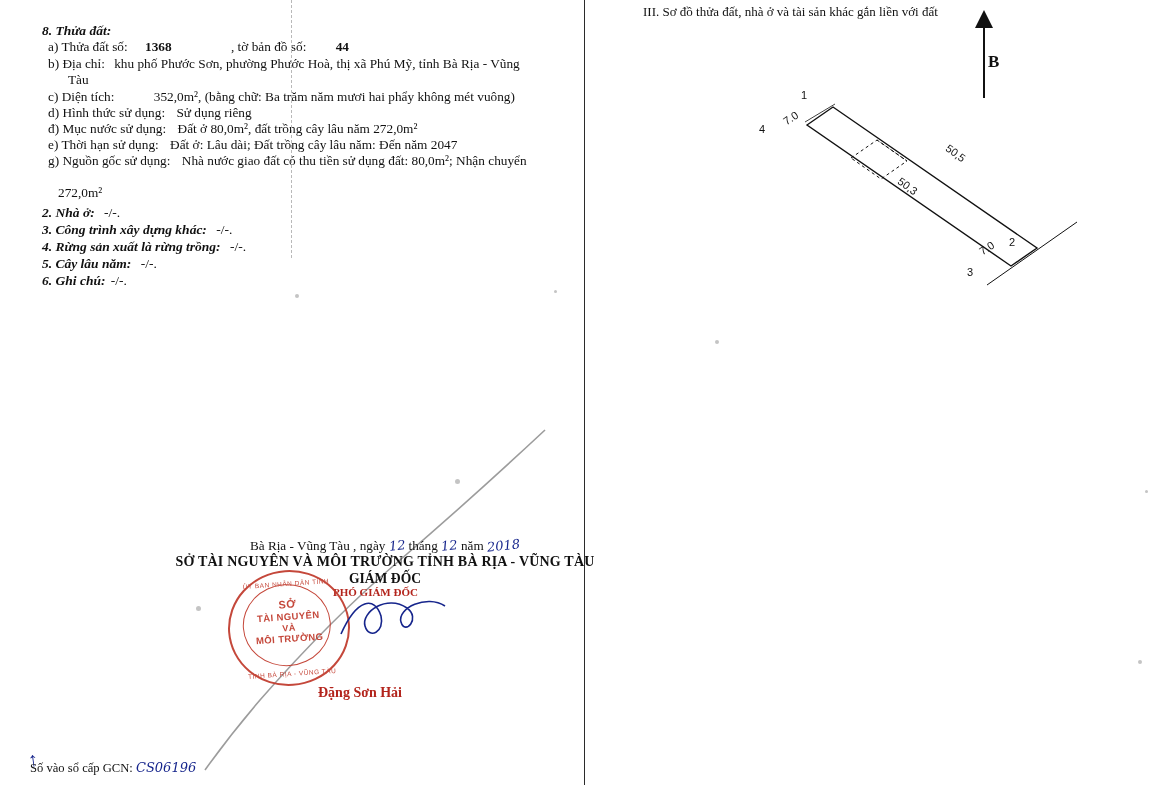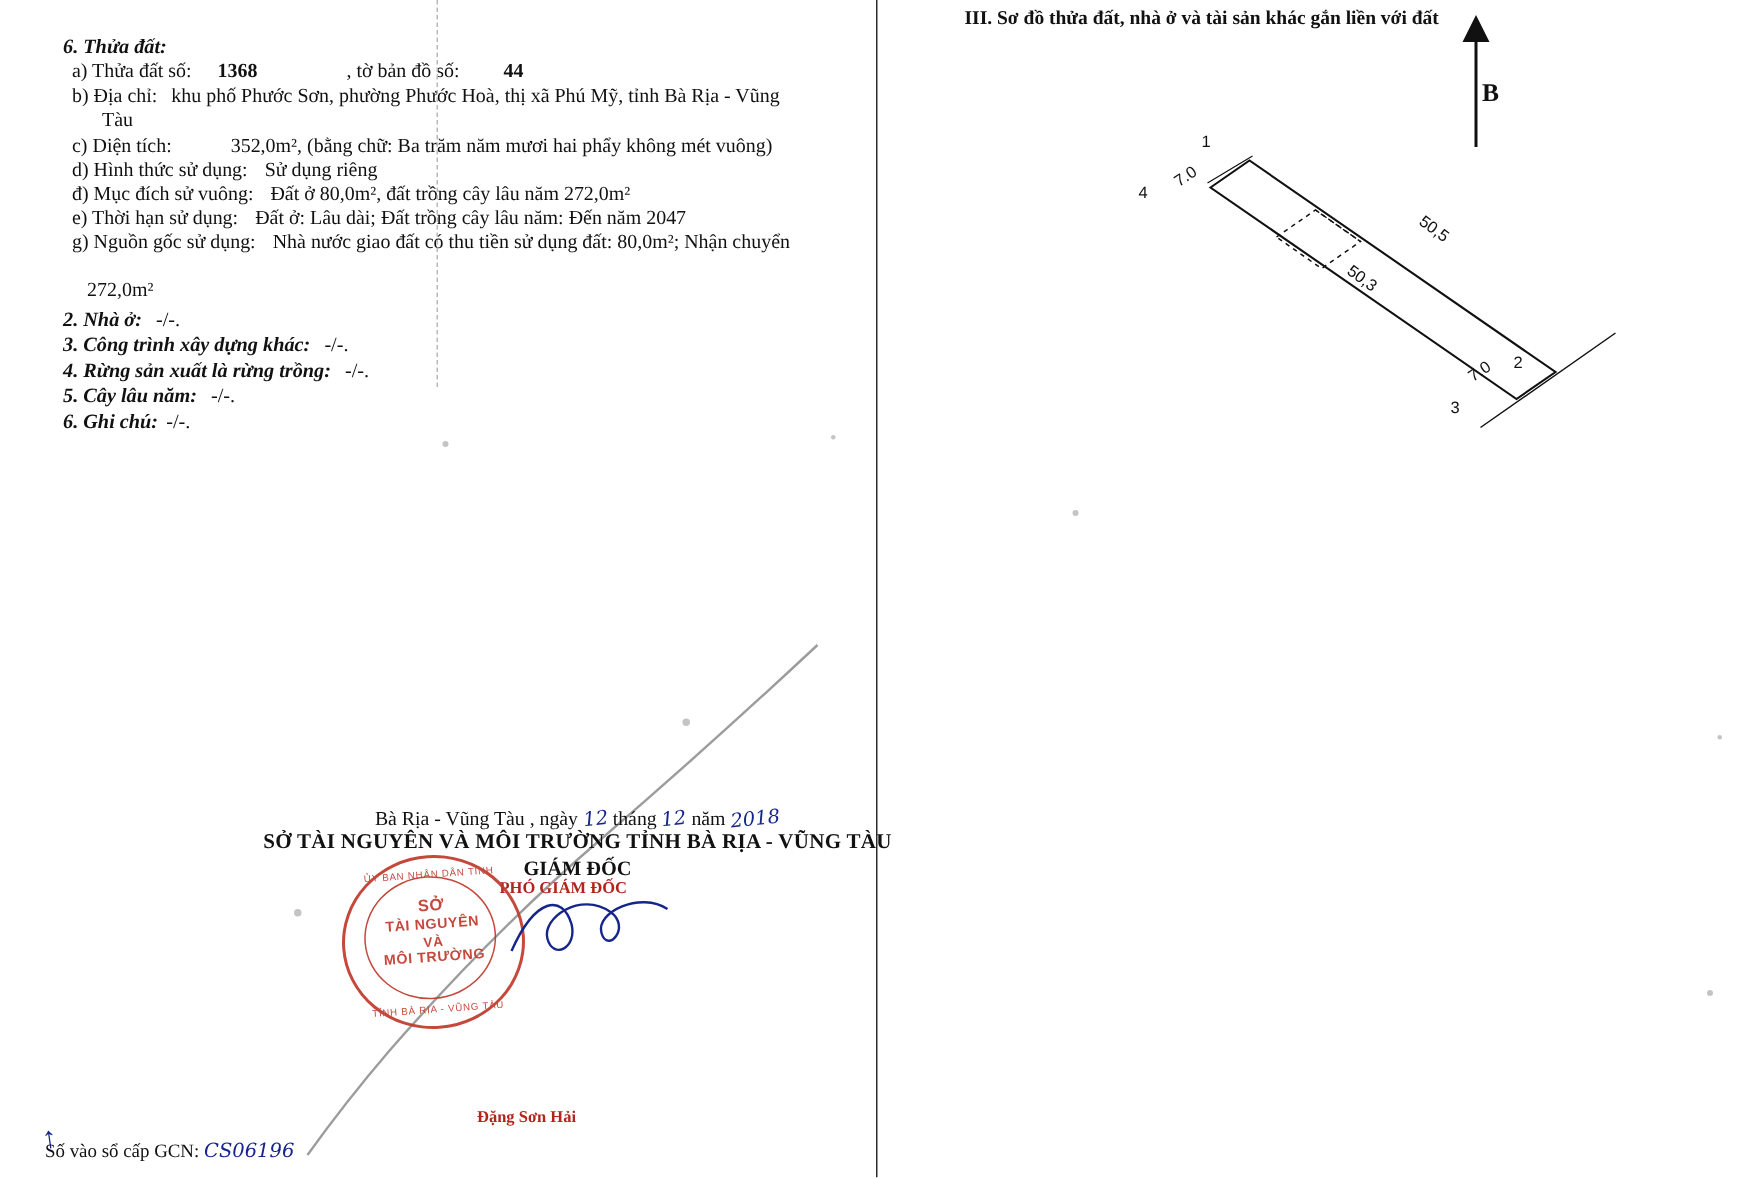--- a/index.html
+++ b/index.html
@@ -61,21 +61,21 @@
 
   
   .right-col {
     position: absolute;
     left: 585px; top: 0;
     width: 585px; height: 785px;
   }
   .sec3-title {
     position: absolute;
     left: 58px; top: 4px;
-    font-weight: bold;
+    font-weight: normal;
     font-size: 13px;
   }
   
   .north {
     position: absolute;
     left: 385px; top: 8px;
     width: 28px; height: 90px;
   }
   .north .shaft {
     position: absolute;
@@ -132,22 +132,22 @@
   .redtext {
     position: absolute;
     color: #b3241c;
     font-weight: bold;
   }
   .pho-gd {
     left: 333px; top: 586px;
     font-size: 11px;
   }
   .name-red {
-    left: 318px; top: 739px;
-    font-size: 11px;
+    left: 318px; top: 685px;
+    font-size: 14px;
   }
   
   .stamp {
     position: absolute;
     left: 228px; top: 570px;
     width: 118px; height: 112px;
     border: 2.2px solid #c0392b;
     border-radius: 50%;
     opacity: .92;
     transform: rotate(-4deg);
@@ -225,21 +225,21 @@
   }
 </style>
 </head>
 <body>
 
 <div class="page">
 
   <div class="left-col">
 
 
-    <div class="sub-title" style="left:42px; top:23px;">6. Thửa đất:</div>
+    <div class="sub-title" style="left:42px; top:23px;">8. Thửa đất:</div>
 
     <div class="item" style="left:48px; top:39px;">
       <span class="lbl">a) Thửa đất số:</span>
       <span class="bold" style="margin-left:14px;">1368</span>
       <span style="margin-left:56px;">, tờ bản đồ số:</span>
       <span class="bold" style="margin-left:26px;">44</span>
     </div>
 
     <div class="item" style="left:48px; top:56px;">
       <span>b) Địa chỉ:</span>
@@ -251,21 +251,21 @@
       <span>c) Diện tích:</span>
       <span style="margin-left:36px;">352,0m², (bằng chữ: Ba trăm năm mươi hai phẩy không mét vuông)</span>
     </div>
 
     <div class="item" style="left:48px; top:105px;">
       <span>d) Hình thức sử dụng:</span>
       <span style="margin-left:8px;">Sử dụng riêng</span>
     </div>
 
     <div class="item" style="left:48px; top:121px;">
-      <span>đ) Mục đích sử vuông:</span>
+      <span>đ) Mục nước sử dụng:</span>
       <span style="margin-left:8px;">Đất ở 80,0m², đất trồng cây lâu năm 272,0m²</span>
     </div>
 
     <div class="item" style="left:48px; top:137px;">
       <span>e) Thời hạn sử dụng:</span>
       <span style="margin-left:8px;">Đất ở: Lâu dài; Đất trồng cây lâu năm: Đến năm 2047</span>
     </div>
 
     <div class="item" style="left:48px; top:153px;">
       <span>g) Nguồn gốc sử dụng:</span>

